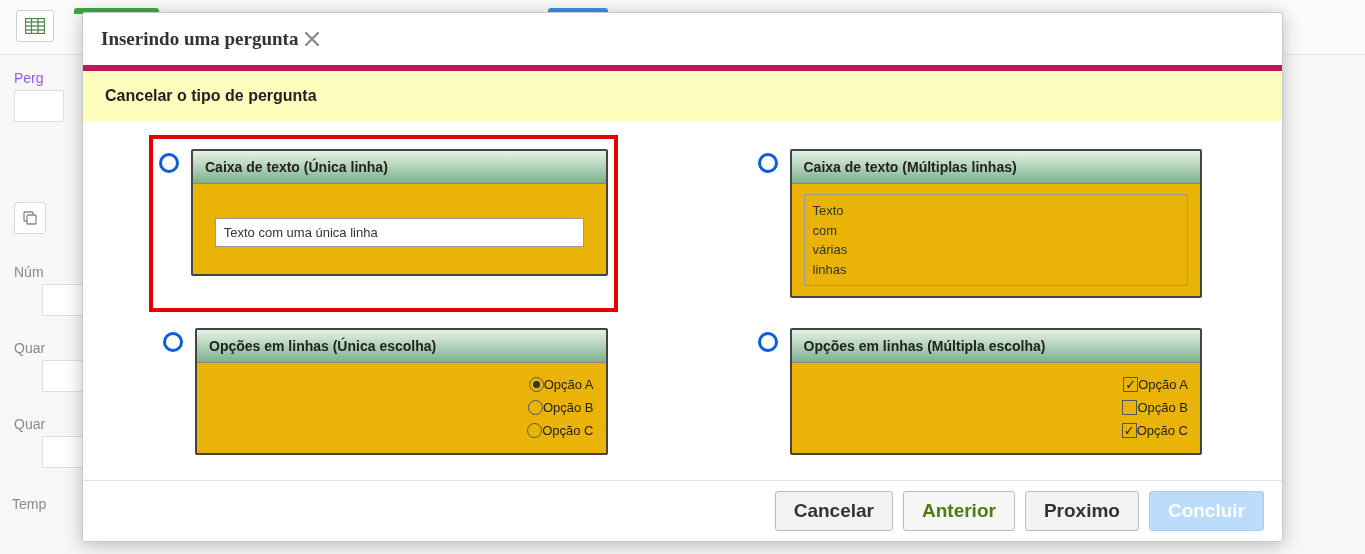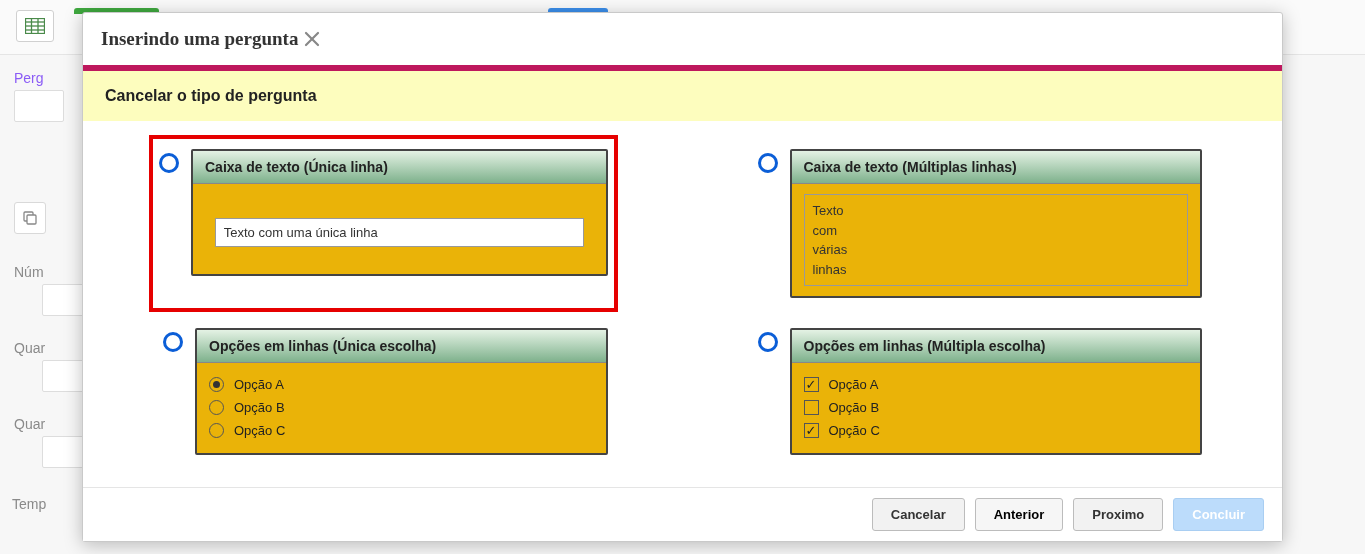--- a/index.html
+++ b/index.html
@@ -140,23 +140,23 @@
       background: #fff;
     }
     .multi-box {
       border: 1px solid #999;
       padding: 6px 8px;
       font-family: Verdana, sans-serif; font-size: 13px; color: #333;
       line-height: 1.5;
       white-space: pre-line;
     }
     .opt-row {
-      display: flex; align-items: center; gap: 10px;
+      display: flex; align-items: center; 
       padding: 4px 0;
-      font-family: Verdana, sans-serif; font-size: 13px;
+      font-family: Verdana, sans-serif; font-size: 13px; justify-content: flex-end;
     }
     .fake-radio {
       width: 15px; height: 15px; border: 1.5px solid #555; border-radius: 50%;
       display:inline-flex; align-items:center; justify-content:center;
     }
     .fake-radio.checked::after {
       content:''; width: 7px; height: 7px; background:#333; border-radius:50%;
     }
     .fake-check {
       width: 15px; height: 15px; border: 1.5px solid #555;
@@ -164,28 +164,28 @@
       font-size: 13px; line-height: 1; color: #222;
     }
     .modal-footer {
       border-top: 1px solid #e5e5e5;
       padding: 10px 18px;
       display: flex; justify-content: flex-end; gap: 10px;
       background: #fff;
     }
     .btn {
       padding: 8px 18px;
-      font-size: 13px; font-weight: bold;
+      font-size: 19px; font-weight: bold;
       border: 1px solid #bcbcbc;
       border-radius: 3px;
       background: #f2f2f2;
       color: #333;
       cursor: pointer;
     }
-    .btn.disabled { color: #000000; background: #f6f6f6; cursor: default; }
+    .btn.disabled { color: #4d7c0f; background: #f6f6f6; cursor: default; }
     .btn.primary-disabled {
       background: #bcdcfb; border-color: #a9cef2; color: #fff; cursor: default;
     }
     
     .modal-body::-webkit-scrollbar { width: 16px; }
     .modal-body::-webkit-scrollbar-track { background: #f0f0f0; }
     .modal-body::-webkit-scrollbar-thumb { background: #c4c4c4; }
     .modal-body::-webkit-scrollbar-button {
       background: #f0f0f0; height: 16px; display:block;
     }

